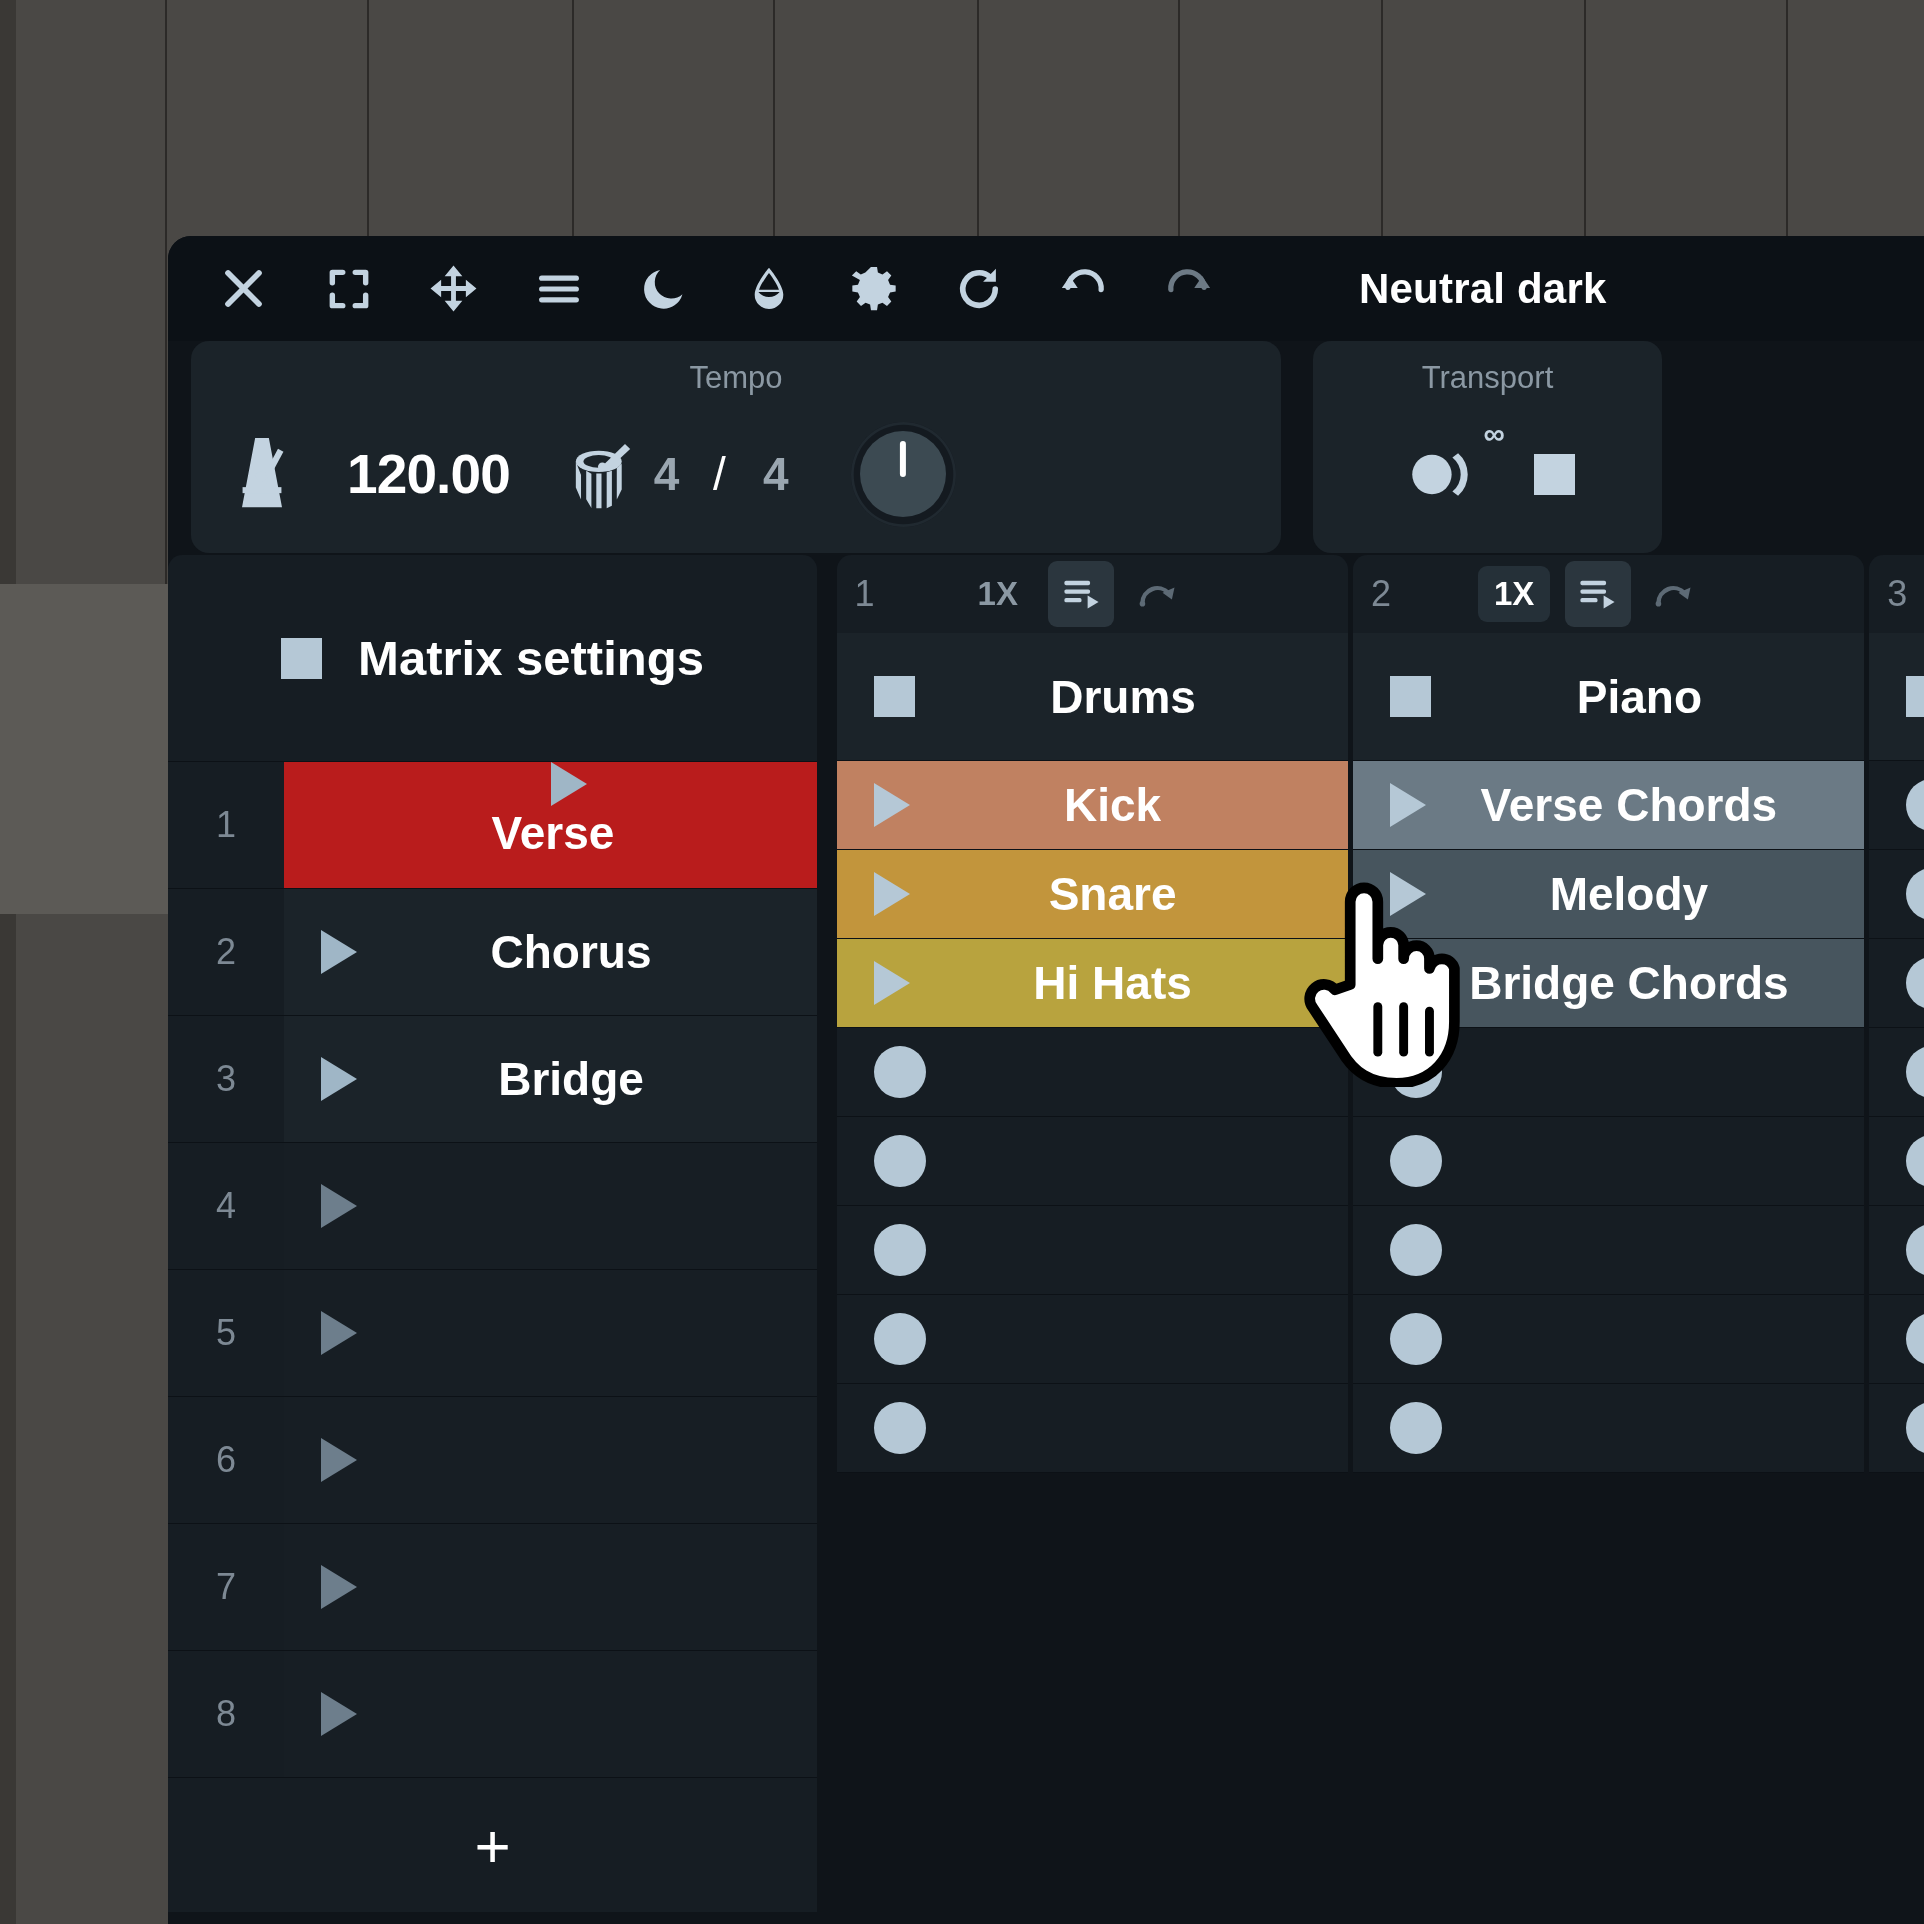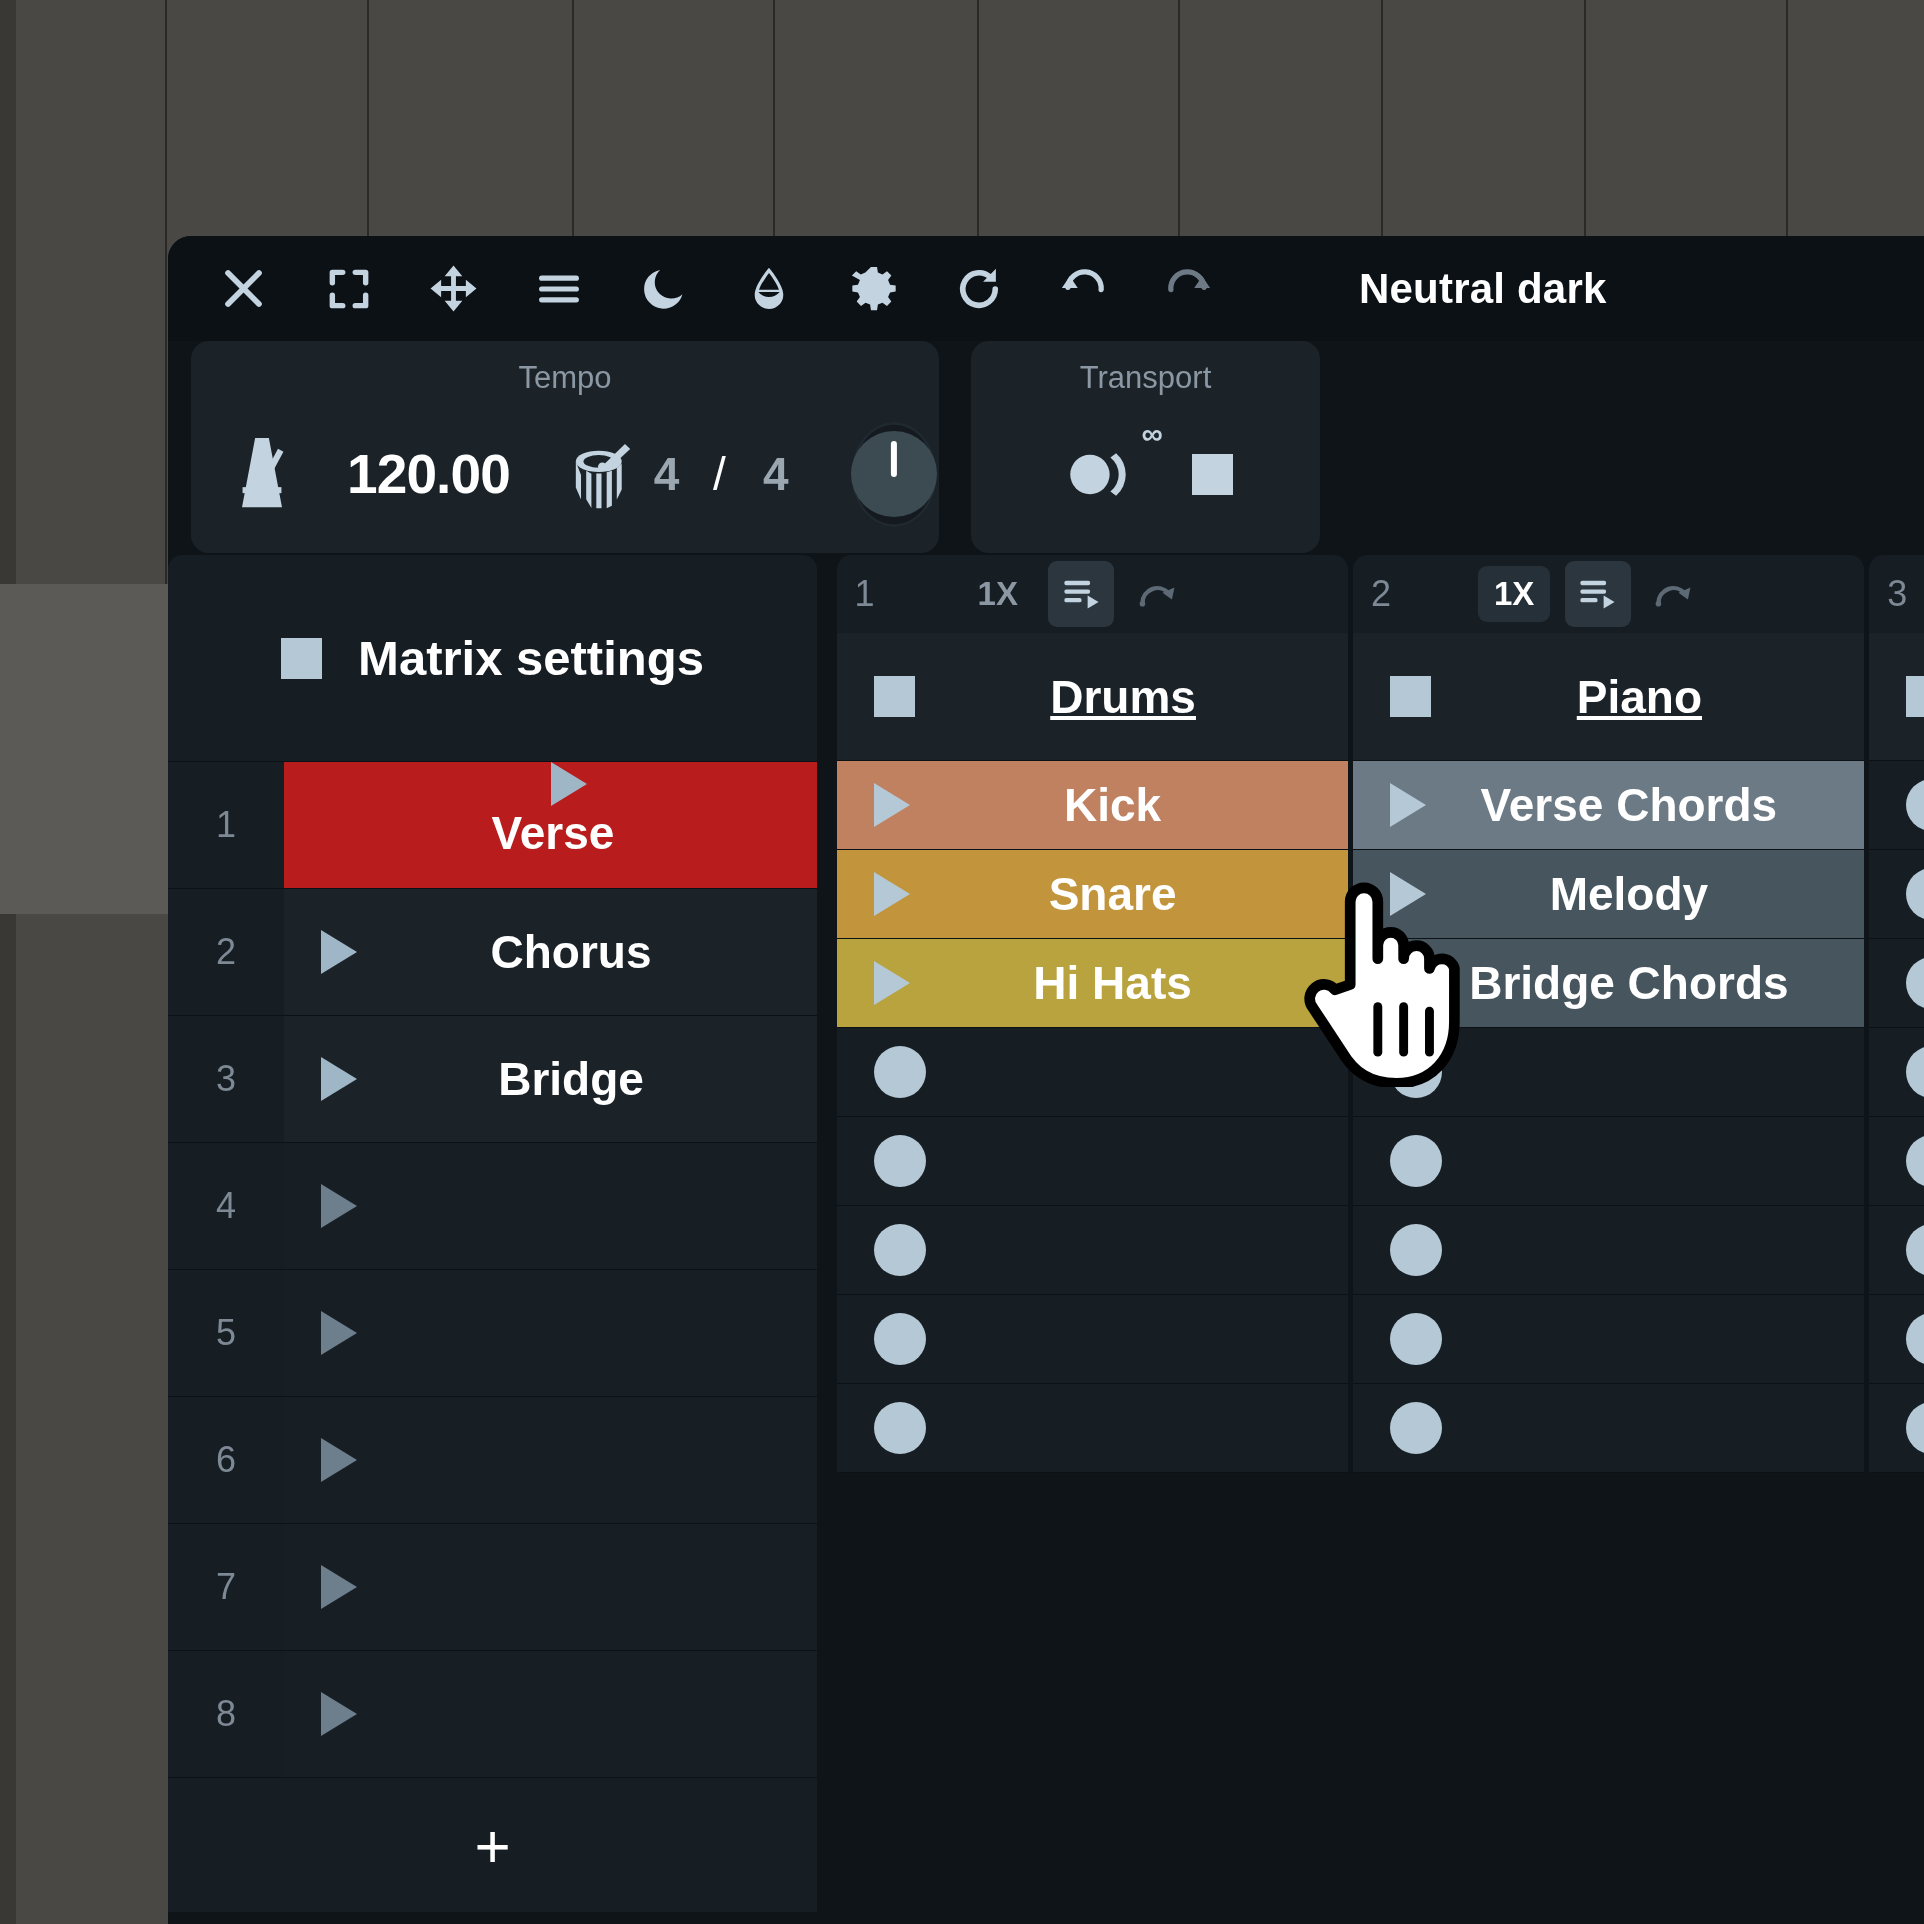--- a/index.html
+++ b/index.html
@@ -85,21 +85,21 @@
     font-weight: 400;
   }
   .panel-body {
     flex: 1;
     display: flex;
     align-items: center;
     gap: 14px;
     width: 100%;
     padding: 0 36px;
   }
-  #tempo-panel { width: 748px; align-items: center; }
+  #tempo-panel { width: 1090px; align-items: center; }
   #transport-panel { width: 349px; }
 
   .tempo-icon { color: #c3d3e0; display: flex; align-items: center; }
   #bpm-value {
     color: #ffffff; font-size: 55px; font-weight: 700;
     margin-left: 36px; margin-right: 39px;
     letter-spacing: -0.9px;
   }
   .sig-num { color: #9aa6b0; font-size: 46px; font-weight: 700; }
   .sig-sep { color: #ffffff; font-size: 46px; font-weight: 400; margin: 0 19.6px; }
@@ -233,21 +233,20 @@
     height: 128px;
     display: flex; align-items: center;
     padding-left: 37px;
     background: #1b2329;
     border-bottom: 1.8px solid #0c1116;
   }
   .track-name {
     flex: 1; text-align: center;
     color: #ffffff; font-size: 46px; font-weight: 700;
     padding-right: 16px;
-    text-decoration: underline;
   }
 
   .clip {
     height: 89px;
     display: flex; align-items: center;
     padding-left: 37px;
     border-bottom: 1.8px solid #0c1116;
     position: relative;
   }
   .clip-play {

